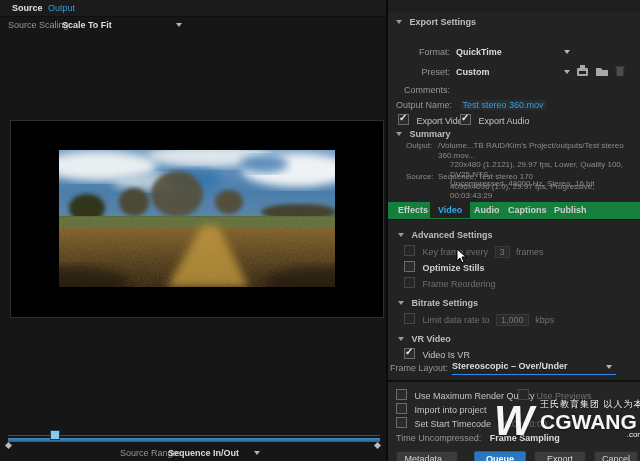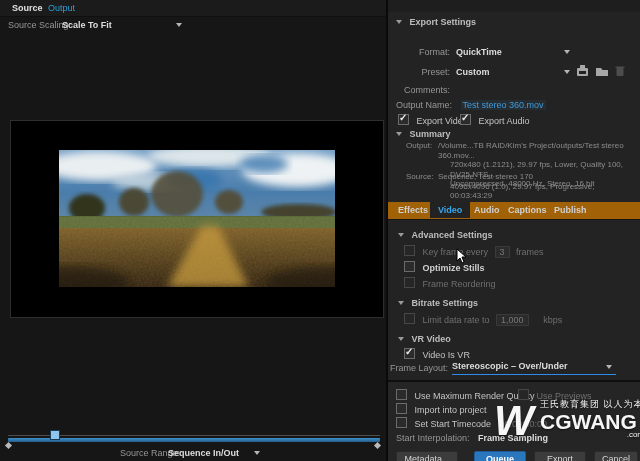--- a/index.html
+++ b/index.html
@@ -25,21 +25,21 @@
   .playhead{position:absolute;left:50px;top:430px;width:8px;height:8px;background:#8ec6ee;border:1px solid #1a3d57;}
   .hndl{position:absolute;width:5px;height:5px;background:#b9b9b9;transform:rotate(45deg);}
   
   .right-pane{position:absolute;left:388px;top:12px;width:252px;height:461px;background:#232323;}
   .hdr{font-weight:bold;color:#bdbdbd;}
   .cb{display:inline-block;width:9px;height:9px;border:1px solid #6b6b6b;background:#2b2b2b;vertical-align:-1px;position:relative;}
   .cb.dim{border-color:#474747;background:#262626;}
   .cb.checked::after{content:"✓";position:absolute;left:0px;top:-3px;color:#ececec;font-size:10px;font-weight:bold;}
   .dim{color:#6f6f6f;}
   .numbox{background:#2b2b2b;border:1px solid #3a3a3a;padding:0 4px;color:#777;border-radius:1px;}
-  .tabstrip{position:absolute;left:0;top:190px;width:252px;height:17px;background:#a16207;border-bottom:1px solid #141414;}
+  .tabstrip{position:absolute;left:0;top:190px;width:252px;height:17px;background:#15803d;border-bottom:1px solid #141414;}
   .ttab{position:absolute;top:0;height:16px;line-height:16px;padding:0 8px;color:#cfcfcf;font-weight:bold;}
   .ttab.sel{color:#3aa6ea;background:#222;}
   .ffooter{position:absolute;left:0;top:368px;width:252px;height:93px;background:#252526;border-top:2px solid #0f0f0f;}
   .btn{position:absolute;height:15px;line-height:15px;text-align:center;background:#3c3c3c;border:1px solid #2a2a2a;border-radius:2px;color:#d6d6d6;}
   .btn.blue{background:#2a77be;border-color:#1d5c97;color:#fff;font-weight:bold;}
   .ulblue{border-bottom:1px solid #2d8ceb;}
   .linkblue{color:#3f9bd8;background:rgba(60,130,190,.10);padding:0 2px;}
   .sum{font-size:8px;color:#8d8d8d;line-height:9.5px;}
   
   .wm{position:absolute;left:494px;top:398px;width:150px;color:#fff;z-index:50;pointer-events:none;
@@ -226,21 +226,21 @@
     </div>
 
     <div class="abs" style="left:10px;top:286px;">
       <span class="disc"></span>
       <span class="hdr">Bitrate Settings</span>
     </div>
     <div class="abs" style="left:16px;top:301px;">
       <span class="cb dim"></span>
       <span class="dim" style="margin-left:5px;">Limit data rate to</span>
       <span class="numbox" style="margin-left:4px;">1,000</span>
-      <span class="dim" style="margin-left:12px;">kbps</span>
+      <span class="dim" style="margin-left:4px;">kbps</span>
     </div>
 
     <div class="abs" style="left:10px;top:322px;">
       <span class="disc"></span>
       <span class="hdr">VR Video</span>
     </div>
     <div class="abs" style="left:16px;top:336px;">
       <span class="cb checked"></span>
       <span style="margin-left:5px;color:#c4c4c4;">Video Is VR</span>
     </div>
@@ -262,21 +262,21 @@
       <div class="abs" style="left:8px;top:21px;">
         <span class="cb"></span>
         <span style="margin-left:5px;color:#c4c4c4;">Import into project</span>
       </div>
       <div class="abs" style="left:8px;top:35px;">
         <span class="cb"></span>
         <span style="margin-left:5px;color:#c4c4c4;">Set Start Timecode</span>
         <span class="dim" style="margin-left:6px;">00:00:00:00</span>
       </div>
       <div class="abs" style="left:8px;top:51px;">
-        <span class="lbl">Start Interpolation:</span>
+        <span class="lbl">Time Uncompressed:</span>
         <span class="val" style="margin-left:6px;">Frame Sampling</span>
       </div>
 
       <div class="btn" style="left:8px;top:69px;width:60px;">Metadata...</div>
       <div class="btn blue" style="left:86px;top:69px;width:50px;">Queue</div>
       <div class="btn" style="left:146px;top:69px;width:50px;">Export</div>
       <div class="btn" style="left:206px;top:69px;width:42px;">Cancel</div>
     </div>
   </div>
 

